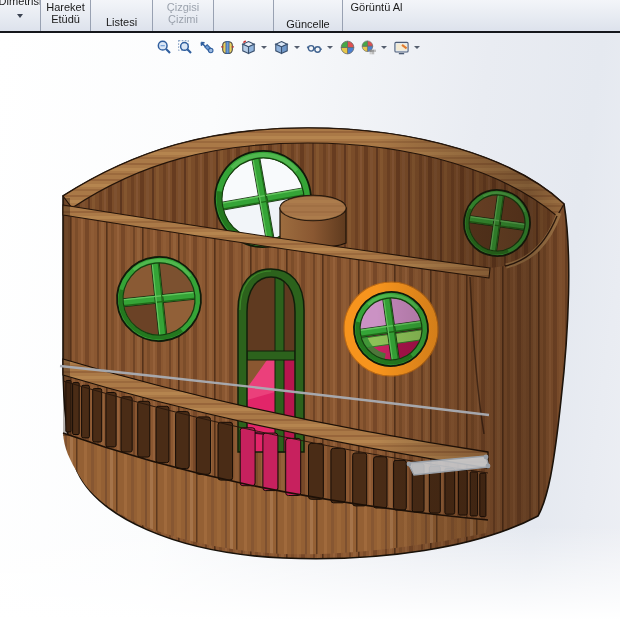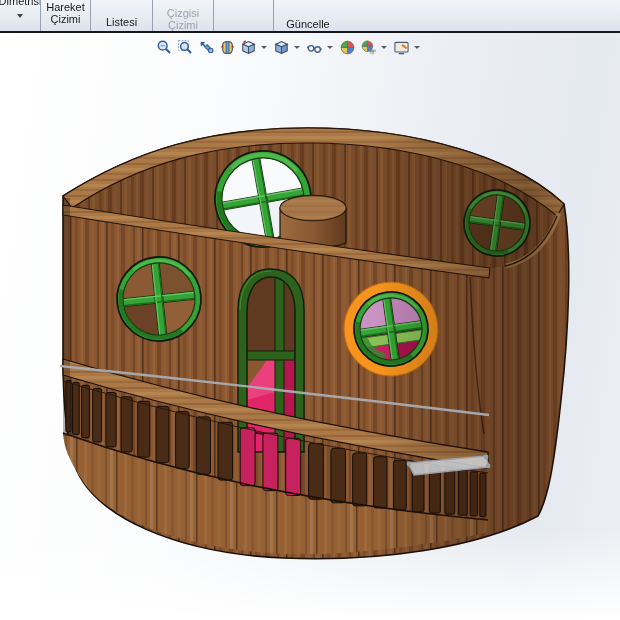--- a/index.html
+++ b/index.html
@@ -6,21 +6,21 @@
   body{width:620px;height:620px;overflow:hidden;font-family:"Liberation Sans",sans-serif;background:#fff;position:relative;}
 
   
   .cmdbar{position:absolute;top:0;left:0;width:620px;height:31px;
     background:linear-gradient(to bottom,#f3f5f9 0%,#e7ebf2 55%,#dde2ec 100%);
     border-bottom:2px solid #15171c;display:flex;align-items:stretch;z-index:5;}
   .tab{box-sizing:border-box;border-left:1px solid #98a1b2;display:flex;flex-direction:column;
     align-items:center;justify-content:flex-start;font-size:11px;line-height:11.5px;color:#1a1a1a;
     padding-top:2px;text-align:center;cursor:default;overflow:hidden;}
   .tab:first-child{border-left:none;}
-  .tab.disabled{color:#9ba2ad;justify-content:flex-end;}
+  .tab.disabled{color:#9ba2ad;}
   .tab .lbl{display:block;}
   .tab.partial .lbl{margin-top:-6px;}
   .caret{width:0;height:0;border-left:3.5px solid transparent;border-right:3.5px solid transparent;
     border-top:4px solid #3c4452;margin-top:6px;}
   .spacer{box-sizing:border-box;border-left:1px solid #98a1b2;}
 
   
   .viewport{position:absolute;top:33px;left:0;width:620px;height:587px;
     background-image:linear-gradient(to top,#ffffff 0%,rgba(255,255,255,0) 16%),
       linear-gradient(98deg,#ffffff 0%,#fbfcfd 32%,#e9ecf2 70%,#e5e9f0 86%,#edeff4 100%);}
@@ -36,31 +36,34 @@
 </style>
 </head>
 <body>
 
 <div class="cmdbar">
   <div class="tab partial" style="width:40px">
     <span class="lbl">Dimetrisi</span>
     <span class="caret"></span>
   </div>
   <div class="tab" style="width:50px">
-    <span class="lbl">Hareket Çizimi</span>
+    <span class="lbl">Hareket Etüdü</span>
   </div>
   <div class="tab" style="width:62px">
     <span class="lbl" style="margin-top:15px">Listesi</span>
   </div>
   <div class="tab disabled" style="width:61px">
     <span class="lbl">Çizgisi Çizimi</span>
   </div>
   <div class="spacer" style="width:60px"></div>
   <div class="tab" style="width:69px">
     <span class="lbl" style="margin-top:17px">Güncelle</span>
+  </div>
+  <div class="tab" style="width:68px">
+    <span class="lbl">Görüntü Al</span>
   </div>
 </div>
 
 <div class="viewport"></div>
 
 <div class="hud">
   <div class="hic">
     <svg viewBox="0 0 16 16">
         <circle cx="6.3" cy="6.3" r="4.1" fill="#dbe7f6" stroke="#2f5e9e" stroke-width="1.4"></circle>
         <line x1="4.3" y1="6.3" x2="8.3" y2="6.3" stroke="#6f9cd4" stroke-width="1.1"></line>

